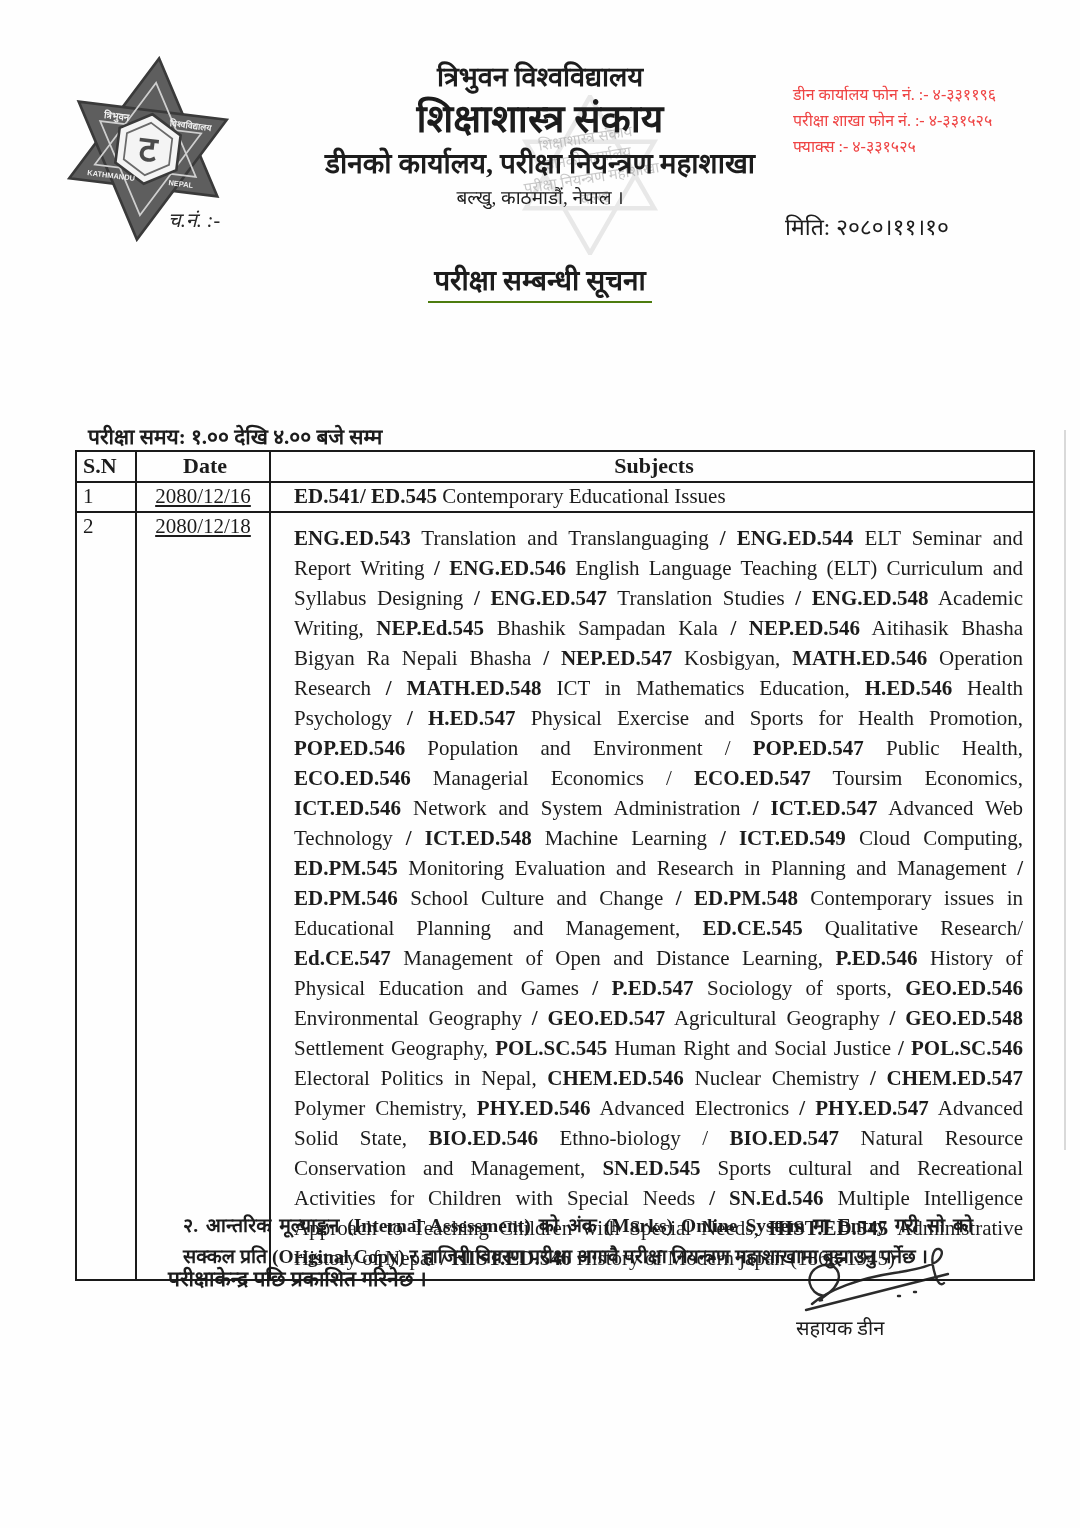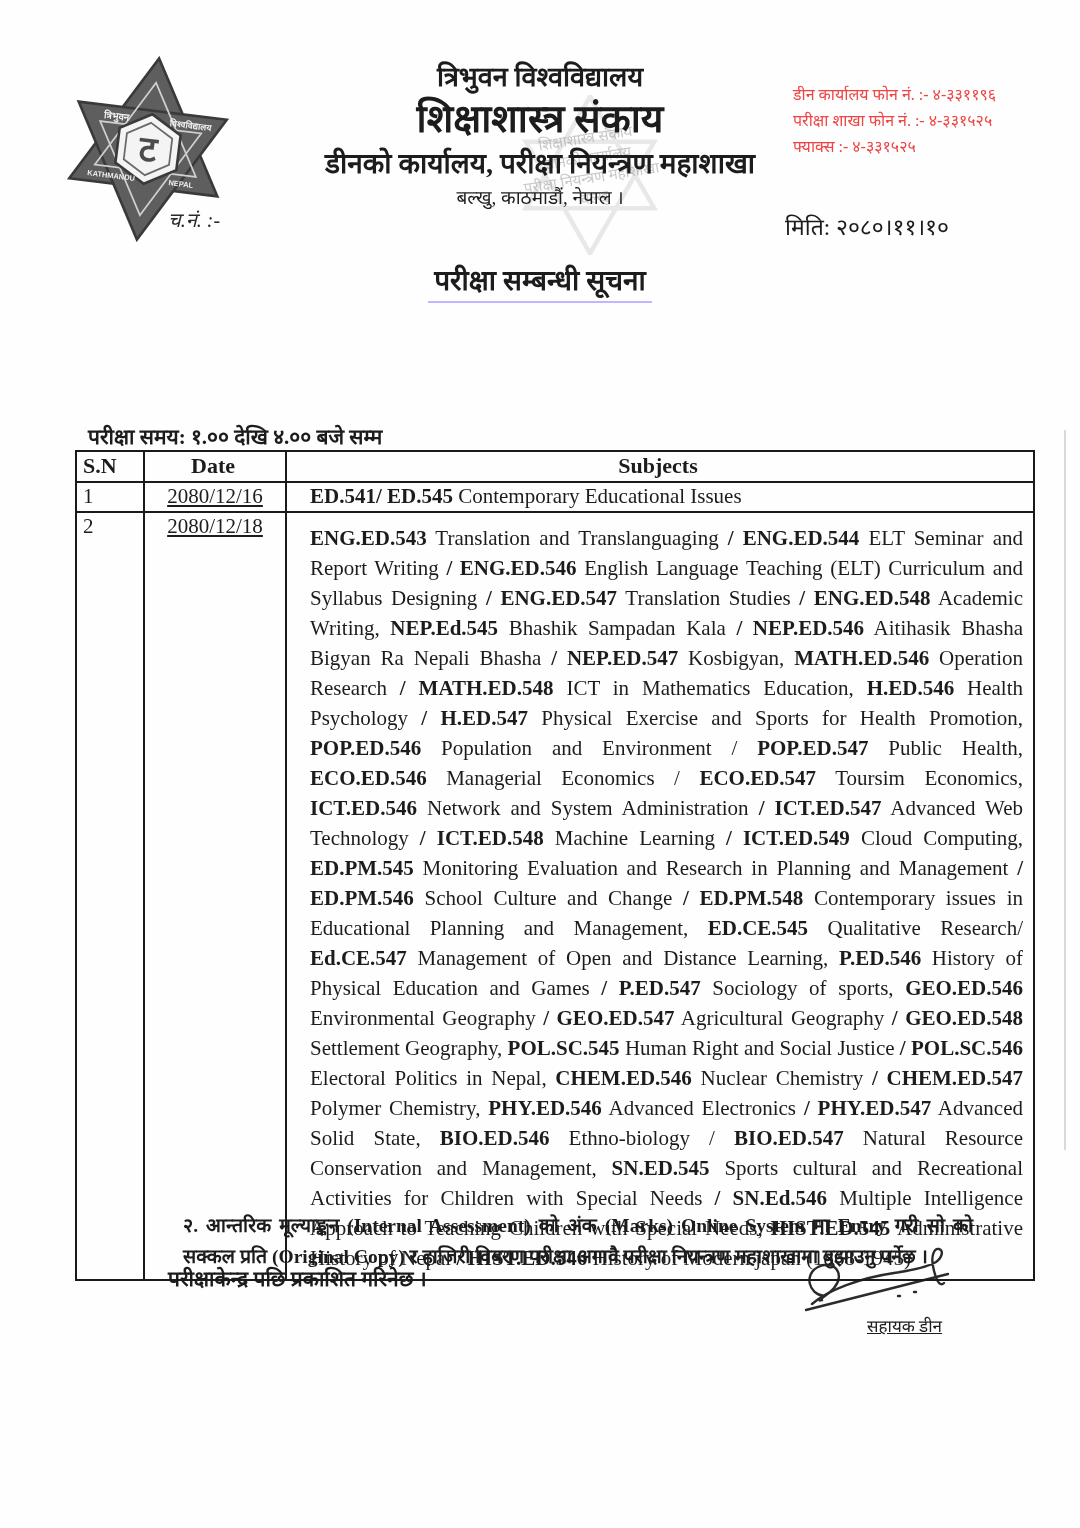--- a/index.html
+++ b/index.html
@@ -25,49 +25,49 @@
   
   .stamp{
     position:absolute;left:440px;top:128px;width:300px;z-index:1;
     transform:rotate(-9deg);
     text-align:center;color:#9b9b9b;opacity:.55;
     font-size:15px;line-height:20px;pointer-events:none;
   }
   .stamp-star{position:absolute;left:510px;top:95px;opacity:.16;z-index:1;pointer-events:none;}
   
   .title-wrap{position:absolute;left:0;top:260px;width:1080px;text-align:center;z-index:2;}
-  .title{display:inline-block;font-size:28px;font-weight:bold;border-bottom:2px solid #c4b5fd;padding:0 6px 3px 6px;}
+  .title{display:inline-block;font-size:28px;font-weight:bold;border-bottom:2px solid #4d7c0f;padding:0 6px 3px 6px;}
   .intro{
     position:absolute;left:75px;top:316px;width:960px;margin:0;
     font-size:21.5px;line-height:34.5px;text-align:justify;text-indent:58px;z-index:2;
   }
   .exam-time{position:absolute;left:88px;top:422px;font-size:21px;font-weight:bold;}
   
   .sched{position:absolute;left:75px;top:450px;width:960px;border-collapse:collapse;z-index:2;}
   .sched th,.sched td{border:2px solid #1a1a1a;vertical-align:top;}
-  .sched th{font-size:22px;font-weight:bold;padding:1px 10px 2px 6px;}
+  .sched th{font-size:22px;font-weight:bold;padding:1px 2px 2px 6px;}
   .sched th.sn{width:50px;text-align:left;}
   .sched th.date{width:124px;text-align:center;}
   .sched th.subj{text-align:center;}
   .sched td.sn{font-size:21px;padding:1px 6px;}
   .sched td.date{font-size:21px;text-align:center;padding:1px 4px;text-decoration:underline;}
   .sched td.subjects{font-size:21px;padding:1px 10px 2px 23px;}
   .sched td.subjects .long{
     display:block;text-align:justify;line-height:30px;padding:9px 0 4px 0;
   }
   .sched b{font-weight:bold;}
   
   .remark{position:absolute;left:108px;top:1148px;width:860px;font-size:19.5px;font-weight:bold;}
   .note1{position:absolute;left:120px;top:1180px;width:880px;font-size:19.5px;font-weight:bold;}
   .note1 .lbl{display:inline-block;width:62px;}
   .note2{position:absolute;left:183px;top:1210px;width:790px;font-size:19.5px;font-weight:bold;line-height:31px;text-align:justify;}
   .center-note{position:absolute;left:168px;top:1264px;font-size:21px;font-weight:bold;}
   
   .sig-svg{position:absolute;left:798px;top:1244px;}
-  .sig-title{position:absolute;left:867px;top:1314px;font-size:17px;text-decoration:underline;}
+  .sig-title{position:absolute;left:796px;top:1314px;font-size:20px;}
   
   .scan-line{position:absolute;left:1064px;top:430px;width:2px;height:720px;background:#c9c9c9;opacity:.7;}
 </style>
 </head>
 <body>
 
 <div class="page">
 
   <svg class="logo" width="176" height="186" viewBox="0 0 200 212">
     <g transform="rotate(7 100 106)">

